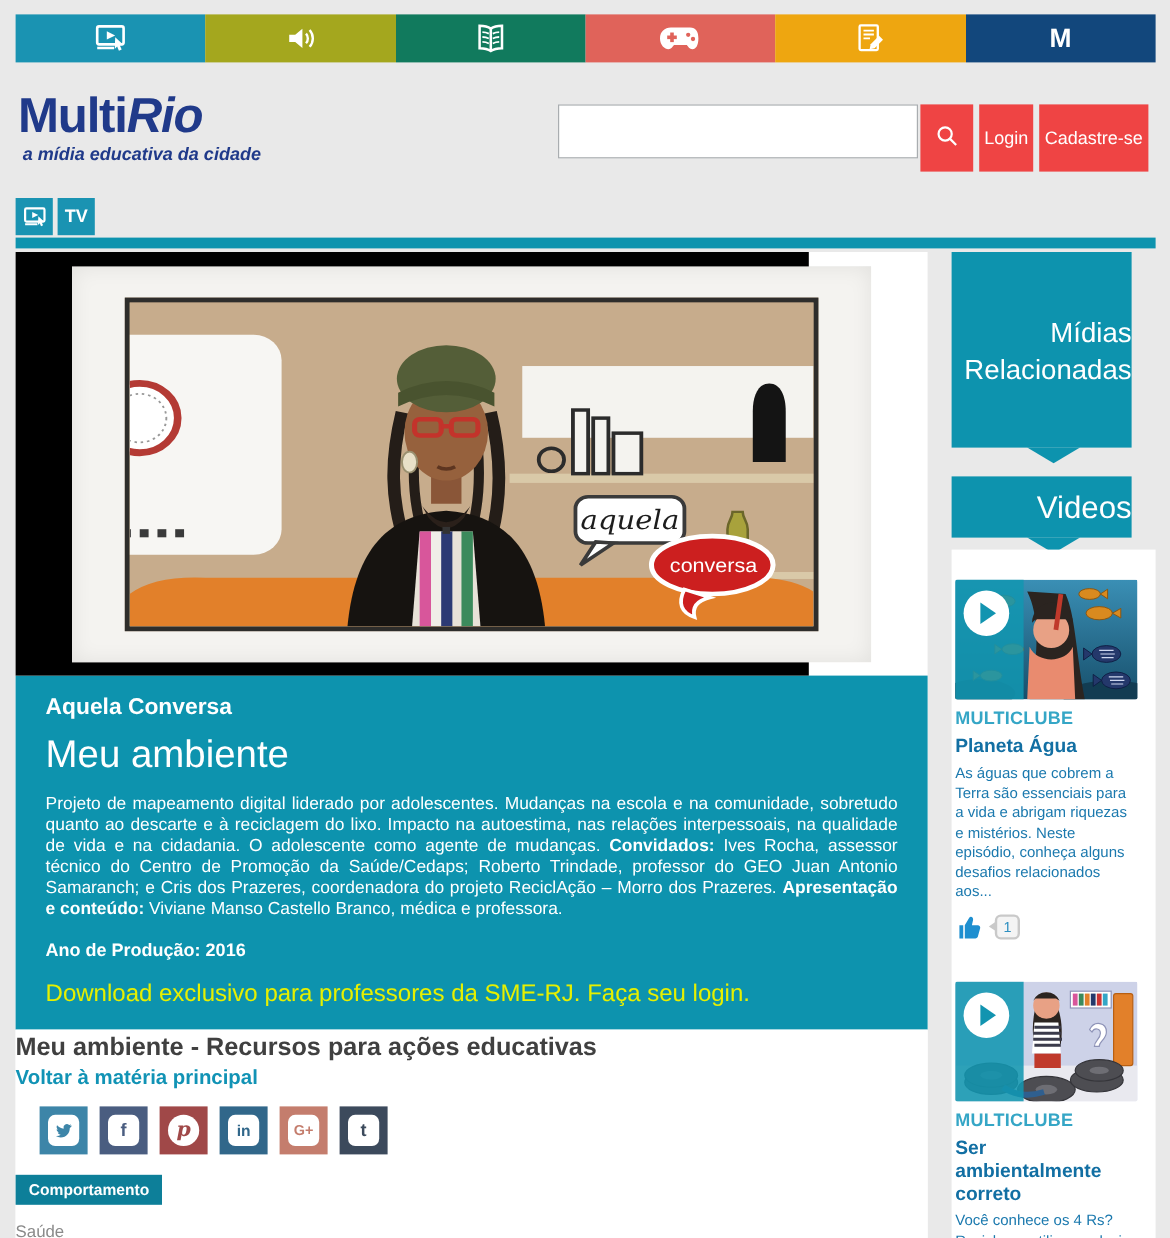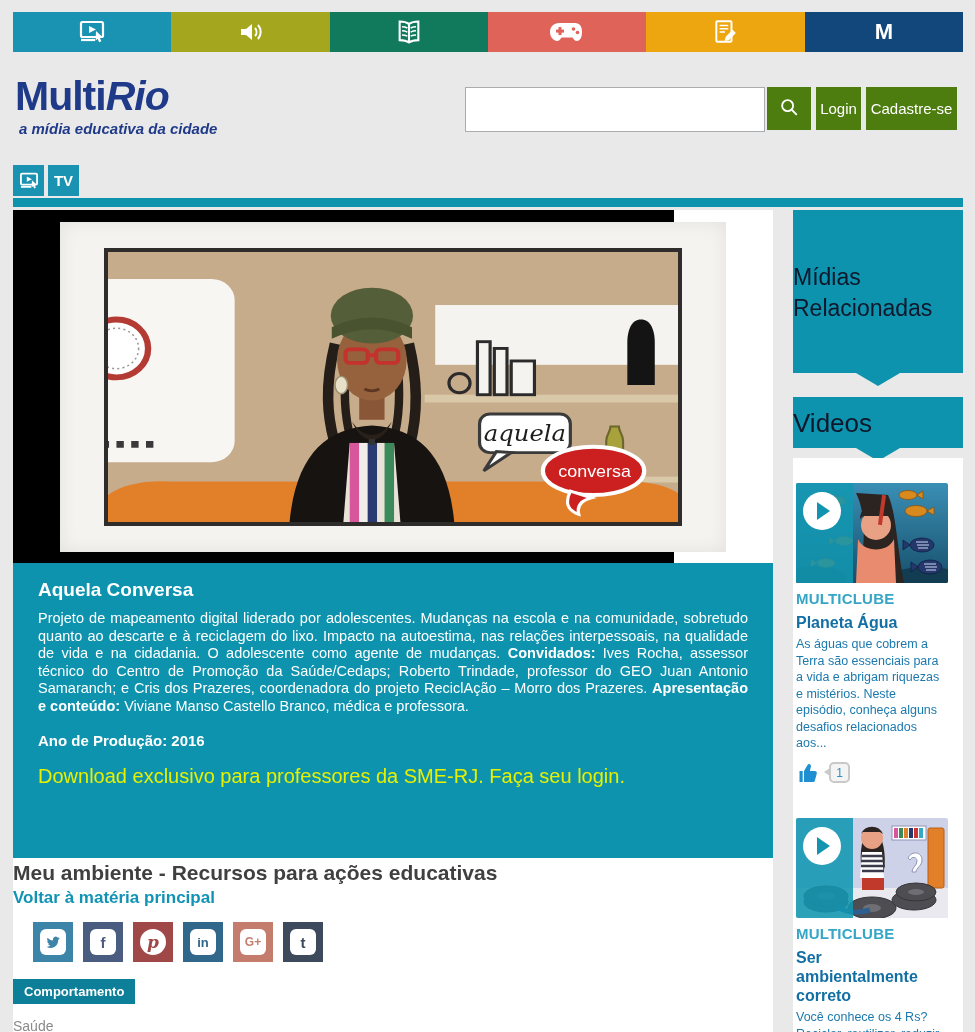--- a/index.html
+++ b/index.html
@@ -13,21 +13,21 @@
   .tab svg { display:block; }
   .tab-m { color:#fff; font-size:22px; font-weight:bold; }
 
   
   .logo { position:absolute; left:15px; top:76px; color:#203a8a; cursor:pointer; }
   .logo .wordmark { font-size:41px; font-weight:bold; letter-spacing:-1px; line-height:1; }
   .logo .rio { font-style:italic; }
   .logo .tagline { font-family:Liberation Sans, sans-serif; font-style:italic; font-weight:bold; font-size:15px; margin-top:3px; margin-left:4px; }
 
   .search-input { position:absolute; left:465px; top:87px; width:300px; height:45px; background:#fff; border:1px solid #a9adb0; font-size:16px; padding:0 10px; outline:none; }
-  .hbtn { position:absolute; top:87px; height:43px; background:#4d7c0f; color:#fff; border:none; font-size:15px; font-family:"Liberation Sans", sans-serif; display:flex; align-items:center; justify-content:center; cursor:pointer; }
+  .hbtn { position:absolute; top:87px; height:56px; background:#ef4444; color:#fff; border:none; font-size:15px; font-family:"Liberation Sans", sans-serif; display:flex; align-items:center; justify-content:center; cursor:pointer; }
   .btn-search { left:767px; width:44px; }
   .btn-login { left:816px; width:45px; }
   .btn-register { left:866px; width:91px; }
 
   
   .crumbs { position:absolute; left:13px; top:165px; display:flex; gap:4px; }
   .crumb { width:31px; height:31px; background:#1a93b2; color:#fff; display:flex; align-items:center; justify-content:center; font-weight:bold; font-size:15px; cursor:pointer; }
 
   .divider { position:absolute; left:13px; top:198px; width:950px; height:9px; background:#0d93ae; }
 
@@ -53,21 +53,21 @@
   .res-back { display:inline-block; color:#1193b5; font-size:17px; font-weight:bold; margin-top:3px; text-decoration:none; cursor:pointer; }
   .social { display:flex; gap:10px; margin-top:14px; margin-left:20px; }
   .tile { width:40px; height:40px; display:flex; align-items:center; justify-content:center; cursor:pointer; }
   .badge-ico { width:26px; height:26px; background:#fff; border-radius:6px; display:flex; align-items:center; justify-content:center; font-weight:bold; font-size:15px; }
   .badge-ico.round { border-radius:50%; font-family:"DejaVu Serif", serif; font-style:italic; font-size:17px; }
   .tag { display:inline-block; margin-top:17px; background:#0d7f99; color:#ffffff; font-size:13px; font-weight:bold; padding:5px 11px; cursor:pointer; }
   .category { margin-top:14px; color:#8a8a8a; font-size:14px; }
 
   
   .sidebar { position:absolute; left:793px; top:210px; width:170px; height:822px; }
-  .side-box { position:absolute; left:0; width:170px; background:#0d93ae; color:#0f172a; text-align:left; }
+  .side-box { position:absolute; left:0; width:150px; background:#0d93ae; color:#ffffff; text-align:right; }
   .box-related { top:0; height:163px; padding-top:52px; font-size:23px; line-height:1.35; }
   .box-videos { top:187px; height:51px; font-size:26px; padding-top:11px; }
   .chev { position:absolute; left:50%; margin-left:-22px; width:0; height:0; border-left:22px solid transparent; border-right:22px solid transparent; border-top:13px solid #0d93ae; }
   .chev-related { top:163px; }
   .chev-videos { top:238px; }
   .side-panel { position:absolute; top:248px; left:0; width:170px; height:730px; background:#fff; padding:25px 0 0 3px; }
   .card { width:152px; margin-bottom:33px; }
   .thumb { position:relative; width:152px; height:100px; border-radius:2px; overflow:hidden; cursor:pointer; }
   .thumb svg { width:100%; height:100%; display:block; }
   .play-band { position:absolute; left:0; top:0; width:57px; height:100%; background:rgba(18,150,176,0.88); }
@@ -234,20 +234,21 @@
               <path d="M438 248 q-8 18 8 24 q-3-13 12-17z" fill="#cc1f1f" stroke="#fff" stroke-width="3"></path>
               <text x="461" y="233" font-size="17" text-anchor="middle" fill="#fff" font-family="Liberation Sans, sans-serif">conversa</text>
             </g>
           </svg>
         </div>
       </div>
     </div>
 
     <section class="infobox">
       <h3 class="show-title">Aquela Conversa</h3>
+      <h1 class="media-title">Meu ambiente</h1>
       <p class="desc"><span>Projeto de mapeamento digital liderado por adolescentes. Mudanças na escola e na comunidade, sobretudo quanto ao descarte e à reciclagem do lixo. Impacto na autoestima, nas relações interpessoais, na qualidade de vida e na cidadania. O adolescente como agente de mudanças. </span><b>Convidados:</b><span> Ives Rocha, assessor técnico do Centro de Promoção da Saúde/Cedaps; Roberto Trindade, professor do GEO Juan Antonio Samaranch; e Cris dos Prazeres, coordenadora do projeto ReciclAção – Morro dos Prazeres. </span><b>Apresentação e conteúdo:</b><span> Viviane Manso Castello Branco, médica e professora.</span></p>
       <p class="prod-year">Ano de Produção: 2016</p>
       <a class="dl-link">Download exclusivo para professores da SME-RJ. Faça seu login.</a>
     </section>
 
     <section class="resources">
       <h2 class="res-heading">Meu ambiente - Recursos para ações educativas</h2>
       <a class="res-back">Voltar à matéria principal</a>
 
       <div class="social">

